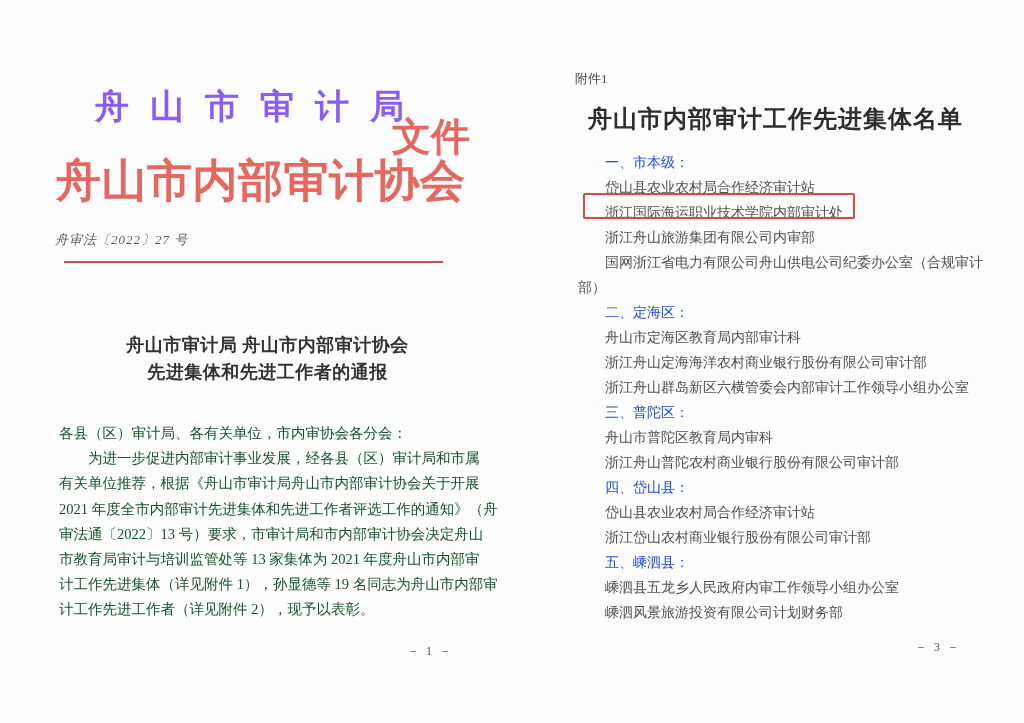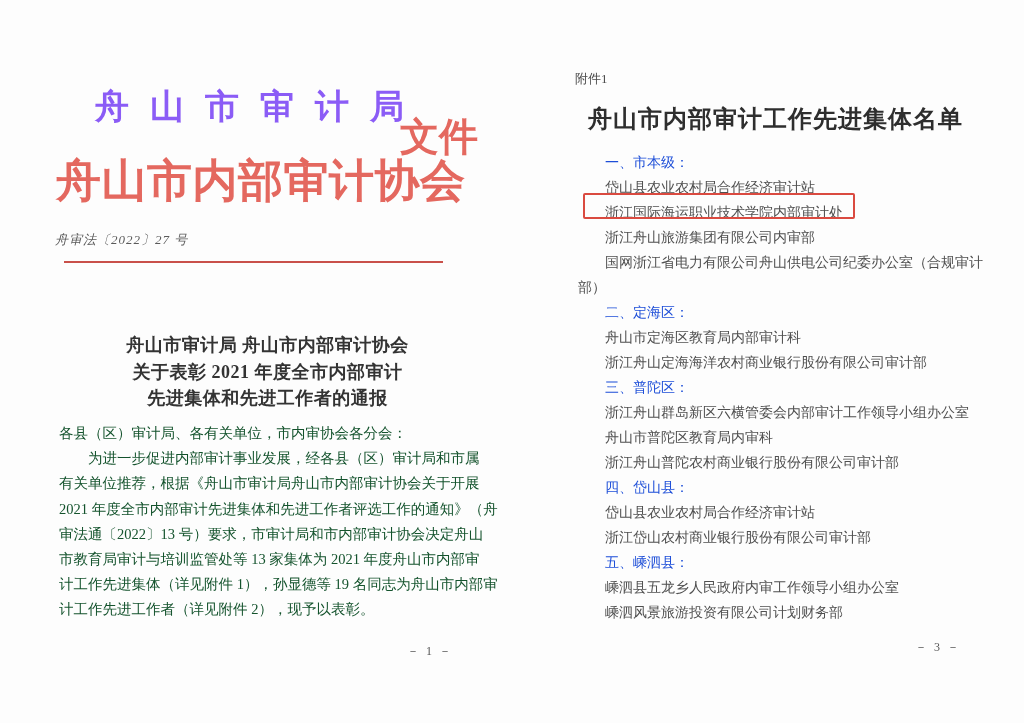--- a/index.html
+++ b/index.html
@@ -13,21 +13,21 @@
   }
   .canvas { position:absolute; left:0; top:0; width:1024px; height:723px; background:#fdfdfd; }
 
   
   .agency1 {
     position:absolute; left:62px; top:84px;
     font-size:34px; font-weight:bold; letter-spacing:21px;
     color:#8b5cf6; white-space:nowrap;margin-left:33px;
   }
   .doc-type {
-    position:absolute; left:400px; top:110px;
+    position:absolute; left:392px; top:110px;
     font-size:39px; font-weight:bold; color:#e4685f; white-space:nowrap;
   }
   .agency2 {
     position:absolute; left:56px; top:151px;
     font-size:45px; font-weight:bold; letter-spacing:0.5px;
     color:#e4685f; white-space:nowrap;
   }
   .doc-number {
     position:absolute; left:55px; top:231px; width:425px;
     font-size:13px; color:#5a5a5a; letter-spacing:1px;font-style:italic;
@@ -87,21 +87,20 @@
   <div class="doc-type">文件</div>
 
   <div class="agency2">舟山市内部审计协会</div>
 
   <div class="doc-number">舟审法〔2022〕27 号</div>
 
   <div class="red-rule"></div>
 
   <div class="doc-title">
     <div>舟山市审计局 舟山市内部审计协会</div>
-    <div>关于表彰 2021 年度全市内部审计</div>
     <div>先进集体和先进工作者的通报</div>
   </div>
 
   <div class="body-text">
     <div class="line">各县（区）审计局、各有关单位，市内审协会各分会：</div>
     <div class="line indent">为进一步促进内部审计事业发展，经各县（区）审计局和市属</div>
     <div class="line">有关单位推荐，根据《舟山市审计局舟山市内部审计协会关于开展</div>
     <div class="line">2021 年度全市内部审计先进集体和先进工作者评选工作的通知》（舟</div>
     <div class="line">审法通〔2022〕13 号）要求，市审计局和市内部审计协会决定舟山</div>
     <div class="line">市教育局审计与培训监管处等 13 家集体为 2021 年度舟山市内部审</div>
@@ -118,22 +117,22 @@
   <div class="list">
     <div class="line heading">一、市本级：</div>
     <div class="line item">岱山县农业农村局合作经济审计站</div>
     <div class="line item">浙江国际海运职业技术学院内部审计处</div>
     <div class="line item">浙江舟山旅游集团有限公司内审部</div>
     <div class="line item">国网浙江省电力有限公司舟山供电公司纪委办公室（合规审计</div>
     <div class="line continuation">部）</div>
     <div class="line heading">二、定海区：</div>
     <div class="line item">舟山市定海区教育局内部审计科</div>
     <div class="line item">浙江舟山定海海洋农村商业银行股份有限公司审计部</div>
+    <div class="line item">浙江舟山群岛新区六横管委会内部审计工作领导小组办公室</div>
     <div class="line heading">三、普陀区：</div>
-    <div class="line item">浙江舟山群岛新区六横管委会内部审计工作领导小组办公室</div>
     <div class="line item">舟山市普陀区教育局内审科</div>
     <div class="line item">浙江舟山普陀农村商业银行股份有限公司审计部</div>
     <div class="line heading">四、岱山县：</div>
     <div class="line item">岱山县农业农村局合作经济审计站</div>
     <div class="line item">浙江岱山农村商业银行股份有限公司审计部</div>
     <div class="line heading">五、嵊泗县：</div>
     <div class="line item">嵊泗县五龙乡人民政府内审工作领导小组办公室</div>
     <div class="line item">嵊泗风景旅游投资有限公司计划财务部</div>
   </div>
 

